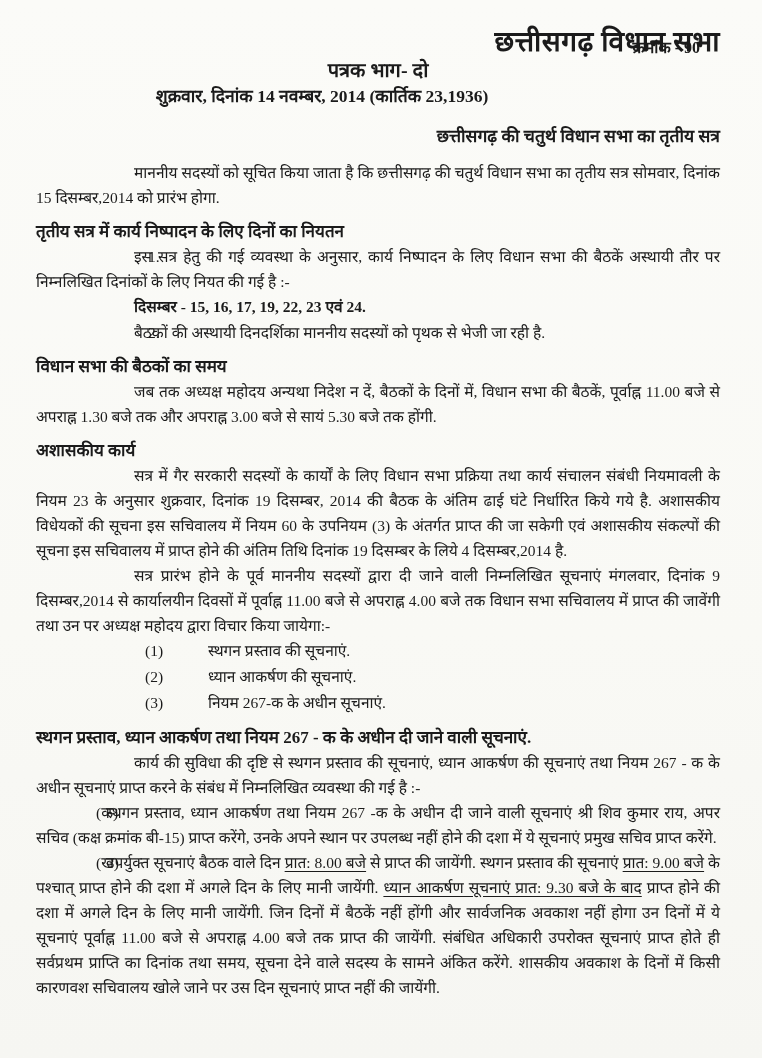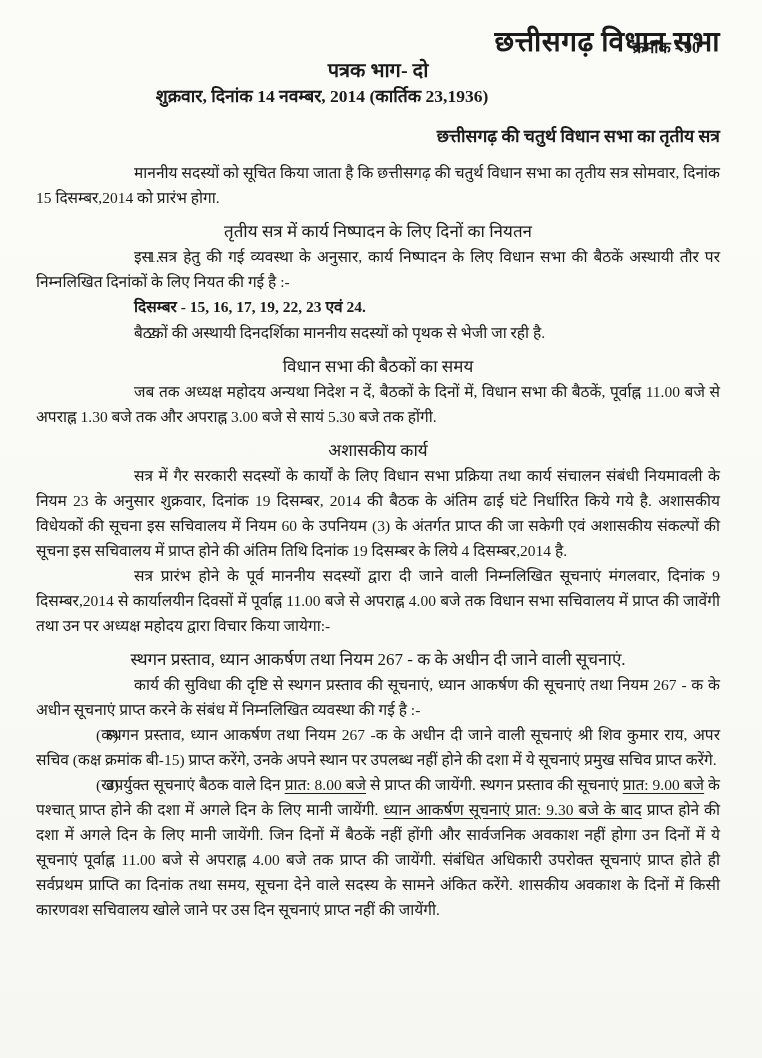--- a/index.html
+++ b/index.html
@@ -12,21 +12,21 @@
     position:relative; width:762px; height:1058px; box-sizing:border-box;
     padding:26px 42px 10px 36px;
     background:linear-gradient(180deg,#fbfbf8 0%, #f9f9f5 60%, #f6f6f2 100%);
     color:#1b1b1b; overflow:hidden;
   }
   .serial { position:absolute; top:36px; right:62px; font-size:16px; font-weight:bold; }
   .title   { text-align:right; font-size:28px; font-weight:bold; line-height:32px; letter-spacing:.5px; }
   .part    { text-align:center; font-size:20px; font-weight:bold; line-height:25px; }
   .dateline{ text-align:center; font-size:17.5px; font-weight:bold; line-height:27px; position:relative; left:-56px; }
   .session { text-align:right; font-size:17.5px; font-weight:bold; line-height:25px; margin-top:14px; }
-  .h  { text-align:center; font-weight:normal; font-size:17px; line-height:25px; margin:9px 0 0 0; }
+  .h  { text-align:left; font-weight:bold; font-size:17px; line-height:25px; margin:9px 0 0 0; }
   .body { font-size:15.5px; line-height:25px; text-align:justify; margin:0; }
   .indent   { text-indent:98px; }
   .numbered { text-indent:56px; }
   .num { display:inline-block; width:42px; }
   .dates { margin-left:98px; font-size:15.5px; line-height:26px; font-weight:bold; }
   .list { margin:0; }
   .lrow { margin-left:109px; font-size:15.5px; line-height:26px; }
   .lno  { display:inline-block; width:63px; }
   .note { margin:0 0 0 42px; font-size:15.5px; line-height:26px; }
   .clause { text-indent:30px; }
@@ -54,19 +54,24 @@
   <p class="body numbered"><span class="num">2.</span><span>बैठकों की अस्थायी दिनदर्शिका माननीय सदस्यों को पृथक से भेजी जा रही है.</span></p>
 
   <div class="h">विधान सभा की बैठकों का समय</div>
   <p class="body indent"><span>जब तक अध्यक्ष महोदय अन्यथा निदेश न दें, बैठकों के दिनों में, विधान सभा की बैठकें, </span><span class="b">पूर्वाह्न 11.00 बजे से अपराह्न 1.30 बजे तक और अपराह्न 3.00  बजे से सायं 5.30 बजे तक</span><span> होंगी.</span></p>
 
   <div class="h">अशासकीय कार्य</div>
   <p class="body indent"><span>सत्र में गैर सरकारी सदस्यों के कार्यों के लिए विधान सभा प्रक्रिया तथा कार्य संचालन संबंधी नियमावली के नियम 23 के अनुसार </span><span class="b">शुक्रवार, दिनांक 19 दिसम्बर, 2014</span><span> की बैठक के अंतिम ढाई घंटे निर्धारित किये गये है. अशासकीय विधेयकों की सूचना इस सचिवालय में नियम 60 के उपनियम (3) के अंतर्गत प्राप्त की जा सकेगी  एवं अशासकीय संकल्पों की सूचना इस सचिवालय में प्राप्त होने की अंतिम तिथि दिनांक 19 दिसम्बर के लिये 4 दिसम्बर,2014 है.</span></p>
 
   <p class="body indent"><span>सत्र प्रारंभ होने के पूर्व माननीय सदस्यों द्वारा दी जाने वाली निम्नलिखित सूचनाएं </span><span class="b">मंगलवार, दिनांक 9 दिसम्बर,2014</span><span> से कार्यालयीन दिवसों में </span><span class="b">पूर्वाह्न 11.00  बजे से अपराह्न 4.00 बजे तक</span><span> विधान सभा सचिवालय में प्राप्त की जावेंगी तथा उन पर अध्यक्ष महोदय द्वारा विचार किया जायेगा:-</span></p>
 
+  <div class="list">
+    <div class="lrow"><span class="lno">(1)</span><span>स्थगन प्रस्ताव की सूचनाएं.</span></div>
+    <div class="lrow"><span class="lno">(2)</span><span>ध्यान आकर्षण की सूचनाएं.</span></div>
+    <div class="lrow"><span class="lno">(3)</span><span>नियम 267-क  के अधीन सूचनाएं.</span></div>
+  </div>
 
   <div class="h">स्थगन प्रस्ताव, ध्यान आकर्षण तथा नियम 267 - क के अधीन दी जाने वाली सूचनाएं.</div>
   <p class="body indent">कार्य की सुविधा की दृष्टि से स्थगन प्रस्ताव की सूचनाएं, ध्यान आकर्षण की सूचनाएं तथा नियम 267 - क के अधीन सूचनाएं प्राप्त करने के संबंध में निम्नलिखित व्यवस्था की गई है :-</p>
   <p class="body clause"><span class="cl">(क)</span><span><span>स्थगन प्रस्ताव, ध्यान आकर्षण तथा नियम 267 -क  के अधीन दी जाने वाली सूचनाएं  </span><span class="b">श्री शिव कुमार राय,</span><span> अपर सचिव </span><span class="b">(कक्ष क्रमांक बी-15)</span><span> प्राप्त करेंगे, उनके अपने स्थान पर उपलब्ध नहीं होने की दशा में ये सूचनाएं </span><span class="b">प्रमुख सचिव</span><span> प्राप्त करेंगे.</span></span></p>
   <p class="body clause"><span class="cl">(ख)</span><span><span>उपर्युक्त सूचनाएं बैठक वाले दिन </span><span class="b u">प्रात: 8.00 बजे</span><span> से प्राप्त की जायेंगी. स्थगन प्रस्ताव की सूचनाएं  </span><span class="b u">प्रात: 9.00 बजे</span><span> के पश्चात् प्राप्त होने की दशा में अगले दिन के लिए मानी जायेंगी. </span><span class="b u">ध्यान आकर्षण सूचनाएं प्रात: 9.30 बजे के बाद</span><span> प्राप्त होने की दशा में अगले दिन के लिए मानी जायेंगी. जिन दिनों में बैठकें नहीं होंगी और सार्वजनिक अवकाश नहीं होगा उन दिनों में ये सूचनाएं पूर्वाह्न 11.00 बजे से अपराह्न 4.00 बजे तक प्राप्त की जायेंगी. संबंधित अधिकारी उपरोक्त सूचनाएं प्राप्त होते ही सर्वप्रथम प्राप्ति का दिनांक तथा समय, सूचना देने वाले सदस्य के सामने अंकित करेंगे. शासकीय अवकाश के दिनों में किसी कारणवश सचिवालय खोले जाने पर उस दिन सूचनाएं प्राप्त नहीं की जायेंगी.</span></span></p>
 
 </div>
 
 </body></html>

